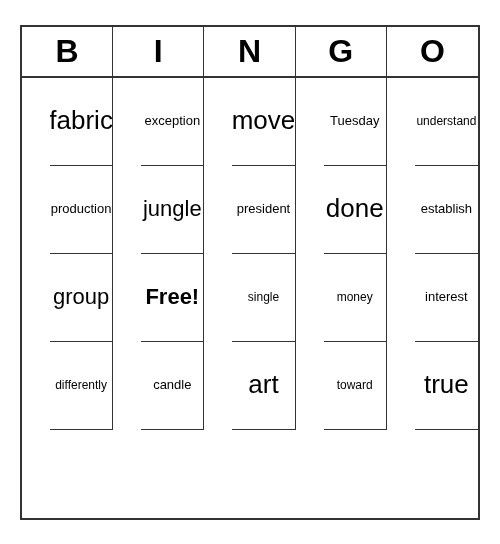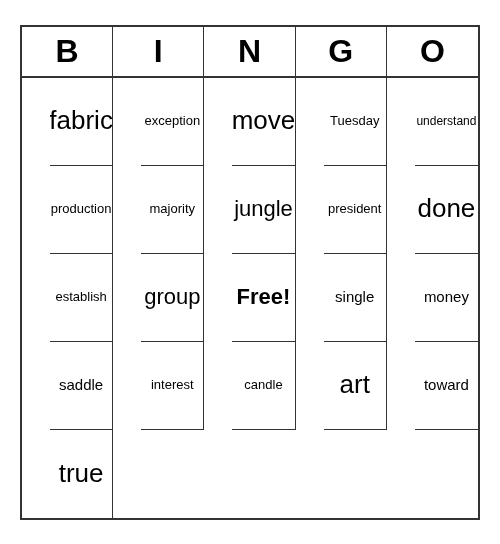--- a/index.html
+++ b/index.html
@@ -70,21 +70,21 @@
     }
 
     .bingo-cell span {
       display: block;
       line-height: 1.2;
     }
 
     
     .text-xl { font-size: 26px; font-weight: normal; }
     .text-lg { font-size: 22px; font-weight: normal; text-align: right; }
-    .text-md { font-size: 15px; }
+    .text-md { font-size: 12px; }
     .text-sm { font-size: 13px; }
     .text-xs { font-size: 12px; }
 
     .free-cell {
       font-size: 22px;
       font-weight: bold;
     }
   </style>
 </head>
 <body>
@@ -110,23 +110,20 @@
       <div class="bingo-cell">
         <span class="text-sm">Tuesday</span>
       </div>
       <div class="bingo-cell">
         <span class="text-xs">understand</span>
       </div>
       <div class="bingo-cell">
         <span class="text-sm">production</span>
       </div>
       <div class="bingo-cell">
-        <span class="text-sm">majority</span>
-      </div>
-      <div class="bingo-cell">
         <span class="text-lg">jungle</span>
       </div>
       <div class="bingo-cell">
         <span class="text-sm">president</span>
       </div>
       <div class="bingo-cell">
         <span class="text-xl">done</span>
       </div>
       <div class="bingo-cell">
         <span class="text-sm">establish</span>
@@ -137,24 +134,24 @@
       <div class="bingo-cell">
         <span class="free-cell">Free!</span>
       </div>
       <div class="bingo-cell">
         <span class="text-md">single</span>
       </div>
       <div class="bingo-cell">
         <span class="text-md">money</span>
       </div>
       <div class="bingo-cell">
-        <span class="text-md">saddle</span>
+        <span class="text-sm">interest</span>
       </div>
       <div class="bingo-cell">
-        <span class="text-sm">interest</span>
+        <span class="text-xs">differently</span>
       </div>
       <div class="bingo-cell">
         <span class="text-sm">candle</span>
       </div>
       <div class="bingo-cell">
         <span class="text-xl">art</span>
       </div>
       <div class="bingo-cell">
         <span class="text-md">toward</span>
       </div>

